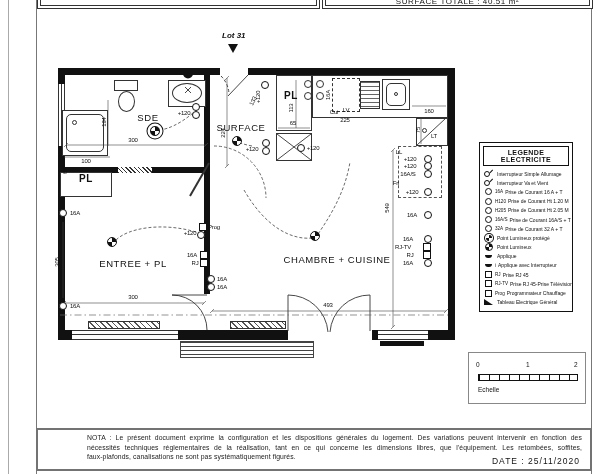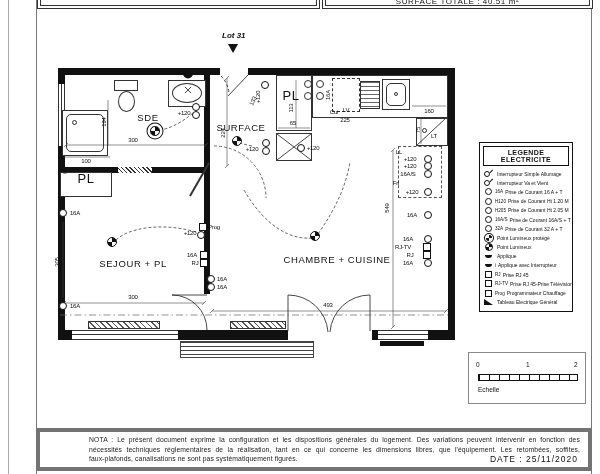--- a/index.html
+++ b/index.html
@@ -25,21 +25,21 @@
   .stripesh{position:absolute;border:1px solid #333;background:repeating-linear-gradient(180deg,#666 0 1px,transparent 1px 4px);box-sizing:border-box;}
   .inner{position:absolute;border:1px solid #333;border-radius:5px;background:#fff;box-sizing:border-box;}
   .ellipse{position:absolute;border:1px solid #333;border-radius:50%;background:#fff;box-sizing:border-box;}
   .circle{position:absolute;border:1px solid #333;border-radius:50%;background:#fff;box-sizing:border-box;}
   .burner{position:absolute;width:8px;height:8px;border:1px solid #333;border-radius:50%;box-sizing:border-box;}
   .svgov{position:absolute;left:0;top:0;pointer-events:none;}
   
   .it{position:absolute;white-space:nowrap;}
   .t-lab{font-size:6px;letter-spacing:-0.2px;}
   .t-rm{font-size:9.5px;letter-spacing:0.6px;}
-  .t-rs{font-size:13px;letter-spacing:0.5px;}
+  .t-rs{font-size:10px;letter-spacing:0.5px;font-weight:bold;}
   .t-out{width:6px;height:6px;border:1px solid #111;border-radius:50%;background:#fff;}
   .t-sq{width:6px;height:6px;border:1px solid #111;background:#fff;}
   .t-lum{width:8px;height:8px;border:1px solid #111;border-radius:50%;background:conic-gradient(#111 0 25%,#fff 0 50%,#111 0 75%,#fff 0);}
   .t-lup{width:8px;height:8px;border:1px solid #111;border-radius:50%;background:conic-gradient(#111 0 25%,#fff 0 50%,#111 0 75%,#fff 0);box-shadow:0 0 0 2.5px #fff,0 0 0 3.5px #111;}
   .t-app{width:10px;height:5px;border-radius:0 0 10px 10px;background:#111;}
   
   .legend{position:absolute;left:479px;top:142px;width:94px;height:170px;border:1px solid #111;background:#fff;box-sizing:border-box;}
   .lg-title{margin:3px 3px 2px 3px;border:1px solid #111;text-align:center;font-size:7px;font-weight:700;letter-spacing:0.4px;padding:2px 0;}
   .lg-rows{padding:1px 3px;}
   .lg-row{display:flex;align-items:center;height:9.2px;gap:1px;}
@@ -53,21 +53,21 @@
   .lg-row.t-lum2 .lg-ic::before{content:"";width:6px;height:6px;border-radius:50%;border:1px solid #111;background:conic-gradient(#111 0 25%,#fff 0 50%,#111 0 75%,#fff 0);}
   .lg-row.t-applique .lg-ic::before{content:"";width:7px;height:3.5px;background:#111;border-radius:0 0 7px 7px;}
   .lg-row.t-rj .lg-ic::before{content:"";width:5px;height:5px;border:1px solid #111;background:#fff;}
   .lg-row.t-tableau .lg-ic::before{content:"";width:0;height:0;border-bottom:6px solid #111;border-right:9px solid transparent;}
   
   .scalebox{position:absolute;left:468px;top:352px;width:118px;height:52px;border:1px solid #888;box-sizing:border-box;background:#fff;}
   .sc-num{position:absolute;font-size:6.5px;}
   .sc-bar{position:absolute;left:478px;top:374px;width:100px;height:7px;border:1px solid #111;box-sizing:border-box;background:repeating-linear-gradient(90deg,#111 0 1px,transparent 1px 10px);}
   .sc-lbl{position:absolute;left:478px;top:386px;font-size:6.5px;}
   
-  .footer{position:absolute;left:36px;top:428px;width:556px;height:43px;border:4px solid #737373;box-sizing:border-box;background:#fff;padding:3px 8px 0 49px;}
+  .footer{position:absolute;left:36px;top:428px;width:556px;height:43px;border:2px solid #737373;box-sizing:border-box;background:#fff;padding:3px 8px 0 49px;}
   .f-line{font-size:6.8px;line-height:9.6px;letter-spacing:0.1px;color:#222;text-align:justify;text-align-last:justify;white-space:nowrap;overflow:hidden;}
   .f-line.last{text-align-last:left;}
   .f-date{position:absolute;right:10px;bottom:3px;font-size:8.5px;letter-spacing:1px;font-weight:500;}
   
   .logo{position:absolute;left:40px;top:392px;width:84px;height:66px;border-radius:10px;
         background:rgba(124,139,167,0.88);border:1px solid #9aa8c2;z-index:5;
         display:flex;flex-direction:column;align-items:center;justify-content:center;gap:1px;}
   .logo-name{font-family:"Liberation Serif",serif;font-size:15px;letter-spacing:2px;color:#f4f6fa;}
   .logo-sub{font-size:8px;letter-spacing:1.4px;color:#eef1f7;background:rgba(90,104,134,0.85);padding:1px 4px;border-radius:2px;}
 </style>
@@ -191,21 +191,21 @@
   <div>
 
       <div class="it t-rm" style="left: 148px; top: 117px; transform: translate(-50%, -50%);">SDE</div>
 
       <div class="it t-rm" style="left: 241px; top: 127px; transform: translate(-50%, -50%);">SURFACE</div>
 
       <div class="it t-rs" style="left: 86px; top: 178px; transform: translate(-50%, -50%);">PL</div>
 
       <div class="it t-rs" style="left: 291px; top: 95px; transform: translate(-50%, -50%);">PL</div>
 
-      <div class="it t-rm" style="left: 133px; top: 263px; transform: translate(-50%, -50%);">SEJOUR + PL</div>
+      <div class="it t-rm" style="left: 133px; top: 263px; transform: translate(-50%, -50%);">ENTREE + PL</div>
 
       <div class="it t-rm" style="left: 337px; top: 259px; transform: translate(-50%, -50%);">CHAMBRE + CUISINE</div>
 
       <div class="it t-lab" style="left: 133px; top: 140px; transform: translate(-50%, -50%);">300</div>
 
       <div class="it t-lab" style="left: 104px; top: 122px; transform: translate(-50%, -50%) rotate(-90deg);">194</div>
 
       <div class="it t-lab" style="left: 86px; top: 161px; transform: translate(-50%, -50%);">100</div>
 
       <div class="it t-lab" style="left: 65px; top: 171px; transform: translate(-50%, -50%) rotate(-90deg);">65</div>

